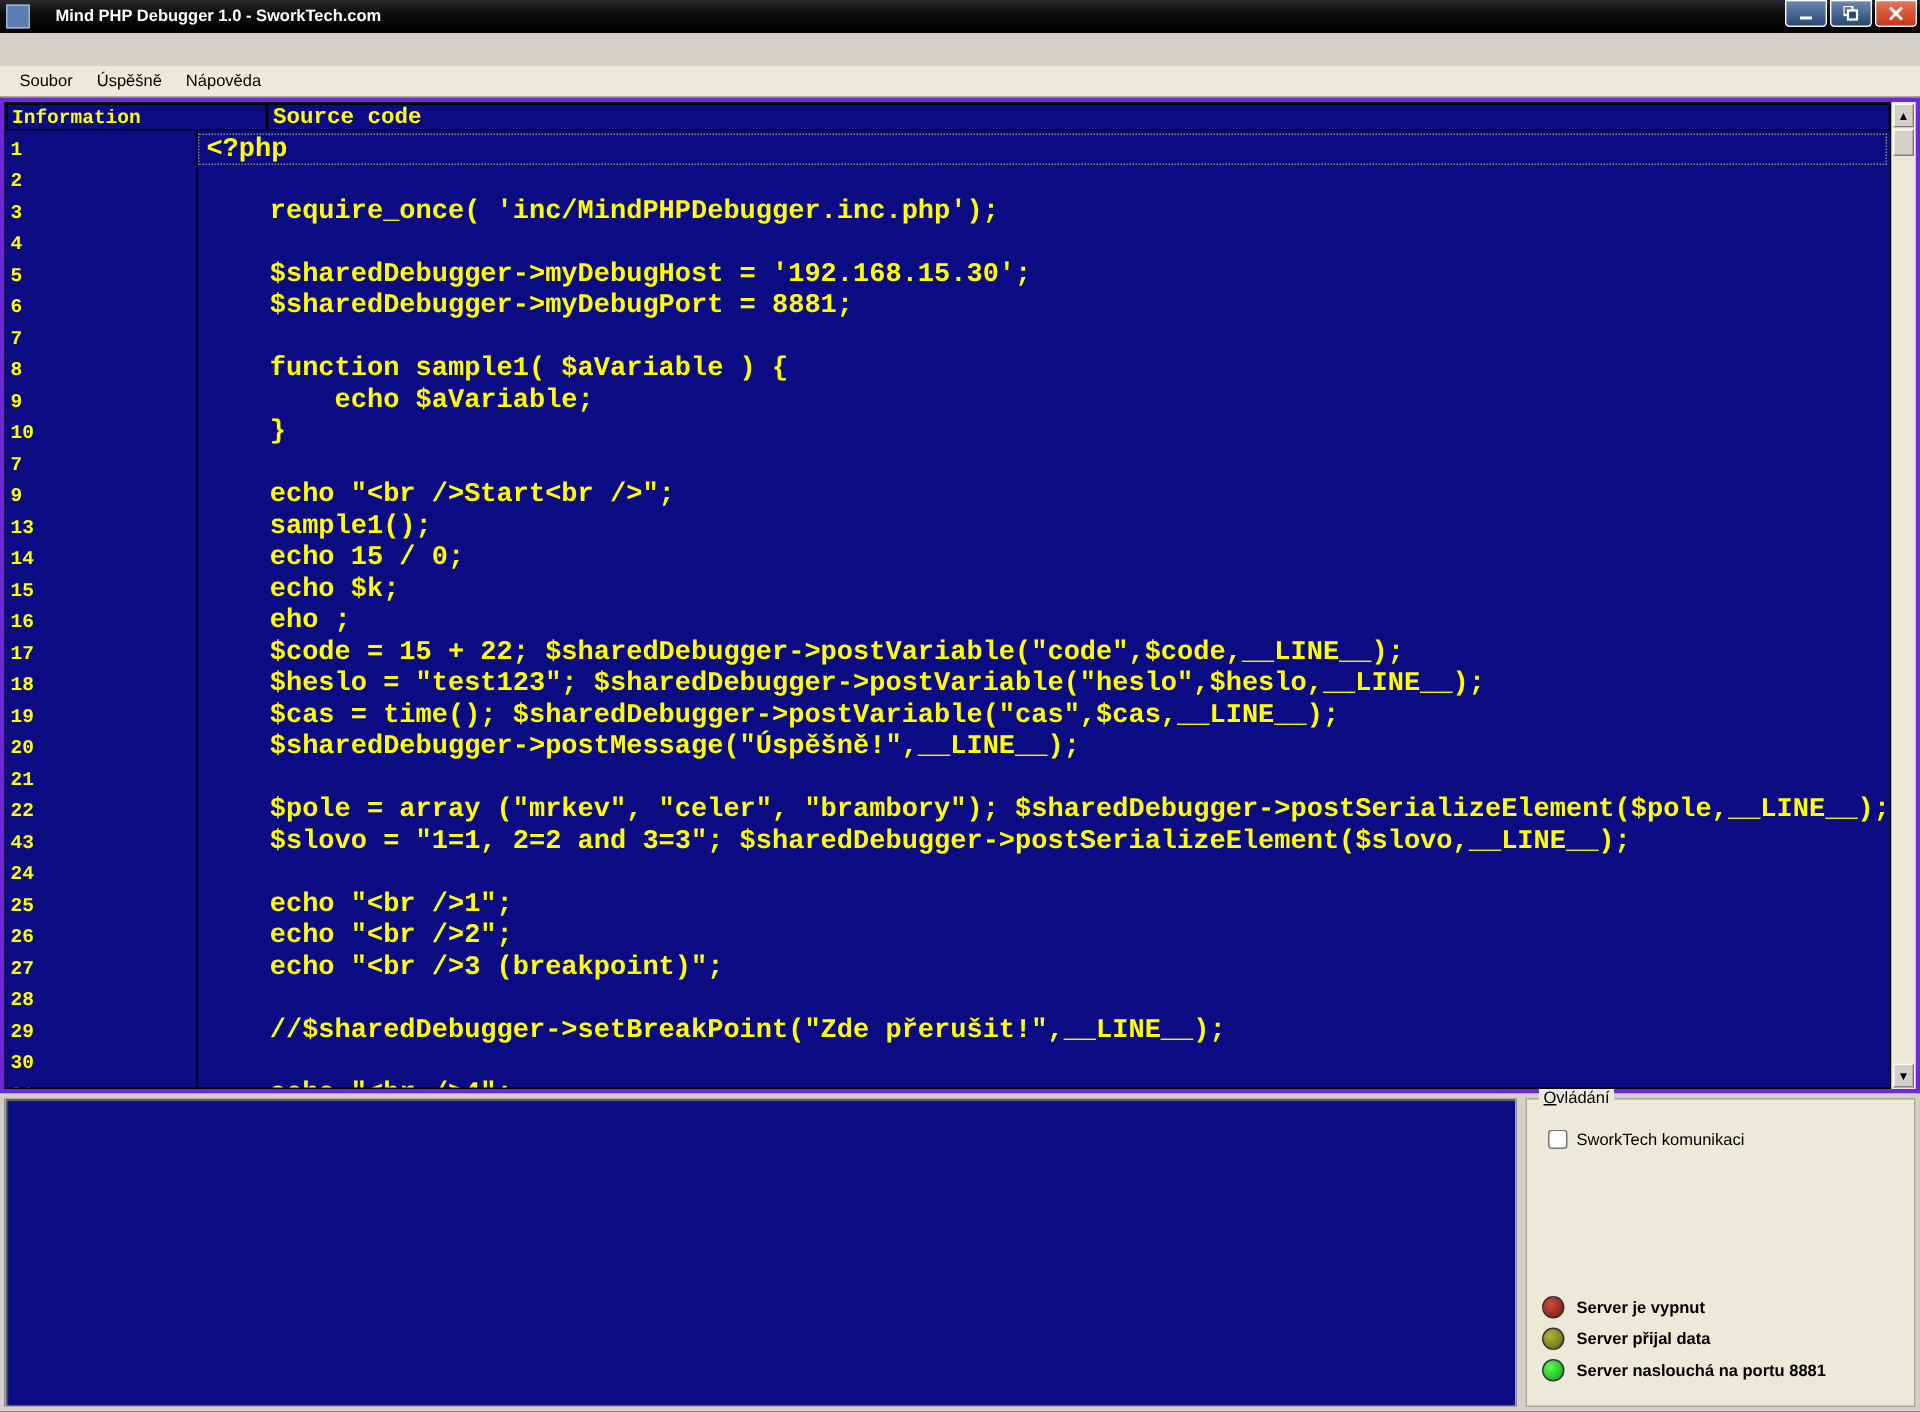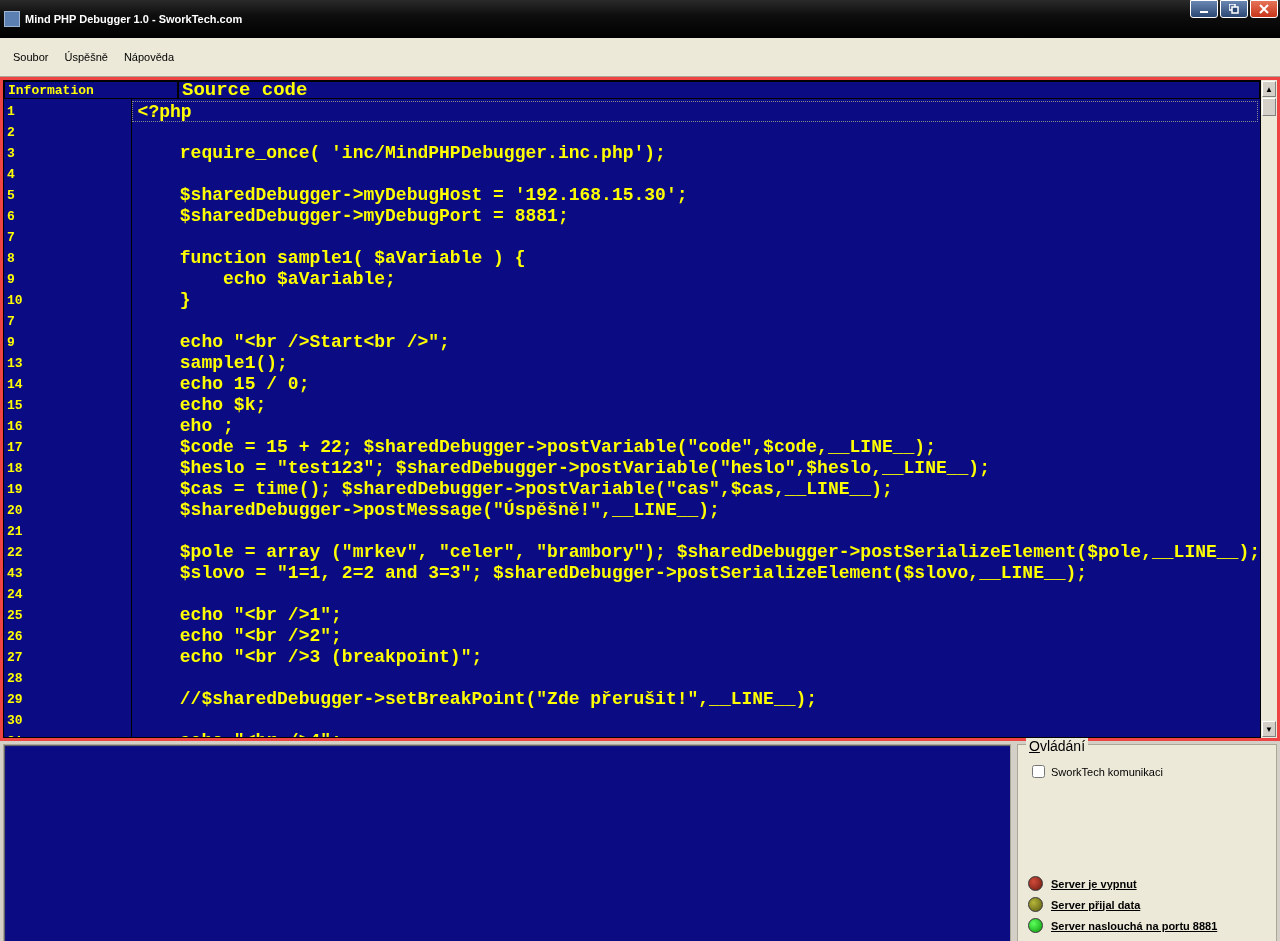--- a/index.html
+++ b/index.html
@@ -7,27 +7,28 @@
     width: 1280px;
     height: 941px;
     font-family: Tahoma, Arial, sans-serif;
     font-size: 11px;
     background: #d4d0c8;
     overflow: hidden;
   }
 
   
   .titlebar {
-    height: 38px;
+    height: 22px;
     background: linear-gradient(to bottom, #2a2a2a 0%, #0e0e0e 40%, #000 100%);
     color: #fff;
     display: flex;
     align-items: center;
     padding-left: 4px;
     position: relative;
+    gap: 12px;
   }
   .titlebar .app-icon {
     width: 16px; height: 16px;
     background: #5b7fb0;
     border: 1px solid #9db4d3;
     margin-right: 5px;
     display:inline-block;
   }
   .titlebar .title { font-weight: bold; }
   .winbtns {
@@ -42,37 +43,38 @@
     display:flex; align-items:center; justify-content:center;
     color:#fff;
     font-weight:bold;
   }
   .winbtn.min, .winbtn.max { background: linear-gradient(#6a87b4,#2b4773); }
   .winbtn.close { background: linear-gradient(#e67458,#c8351a); }
   .winbtn svg { width:10px; height:10px; }
 
   
   .menubar {
-    height: 39px;
+    height: 21px;
     background: #ece9d8;
     border-bottom: 1px solid #aca899;
     display: flex;
     align-items: center;
     padding: 0 5px;
+    margin-top: 22px;
   }
   .menubar .menu-item {
     padding: 2px 8px;
     cursor: default;
     color: #000;
   }
 
   
   .main-area {
     height: 664px;
-    background: #ef4444;
+    background: #6d28d9;
     padding: 3px;
     display: flex;
   }
   .editor-wrap {
     flex: 1;
     border: 1px solid #000;
     background: #0b0b84;
     display: flex;
     flex-direction: column;
     overflow: hidden;
@@ -91,21 +93,21 @@
     font-weight: bold;
     padding-left: 3px;
     display:flex; align-items:center;
   }
   .col-source-head {
     flex: 1;
     background: #0b0b84;
     border: 1px solid #000;
     color: #ffff00;
     font-family: "Courier New", monospace;
-    font-size: 19px;
+    font-size: 15px;
     font-weight: bold;
     padding-left: 3px;
     display:flex; align-items:center;
   }
   .editor-body {
     flex: 1;
     display: flex;
     overflow: hidden;
   }
   .gutter {
@@ -177,40 +179,39 @@
     background: #ece9d8;
     border: 1px solid #aca899;
     position: relative;
     padding: 14px 8px 8px 8px;
   }
   .control-group .legend {
     position: absolute;
     top: -7px; left: 8px;
     background: #ece9d8;
     padding: 0 3px;
-    font-size: 14px;
+    font-size: 11px;
     color:#000;
   }
   .control-group .legend u { text-decoration: underline; }
   .checkbox-row {
     display: flex; align-items: center;
     margin: 6px 0 0 6px;
   }
   .checkbox-row input { margin-right: 6px; }
   .status-list {
     position: absolute;
     bottom: 10px; left: 10px; right: 10px;
   }
   .status-row {
     display: flex; align-items: center;
     margin: 6px 0;
     font-size: 11px;
     font-weight: bold;
     color:#000;
-    text-decoration:underline;
   }
   .status-row .led {
     width: 15px; height: 15px;
     border-radius: 50%;
     border: 1px solid #333;
     margin-right: 8px;
   }
   .led.red { background: radial-gradient(circle at 35% 35%, #d04b3a, #6b1a10); }
   .led.olive { background: radial-gradient(circle at 35% 35%, #b5b53a, #5a5a10); }
   .led.green { background: radial-gradient(circle at 35% 35%, #5bff5b, #0a9a0a); }

